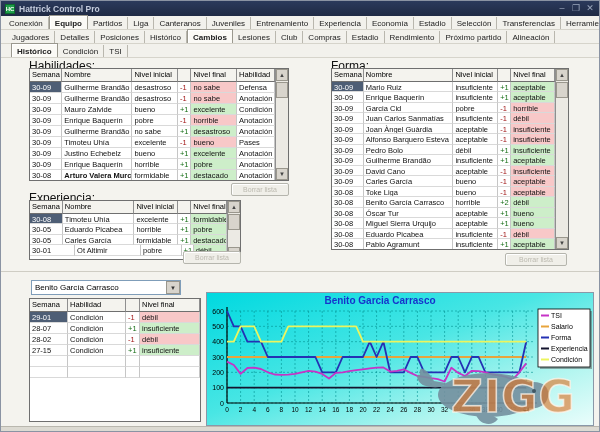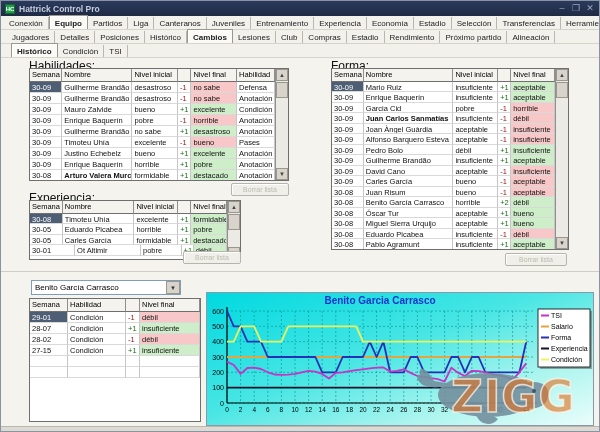--- a/index.html
+++ b/index.html
@@ -277,21 +277,21 @@
       </div>
       <div class="grow">
         <div class="gcell" style="width: 32px; height: 10.5px;">30-09</div>
         <div class="gcell" style="width: 90px; height: 10.5px;">Garcia Cid</div>
         <div class="gcell" style="width: 45px; height: 10.5px;">pobre</div>
         <div class="gcell d-neg" style="width: 13px; height: 10.5px;">-1</div>
         <div class="gcell tone-down" style="width: 44px; height: 10.5px;">horrible</div>
       </div>
       <div class="grow">
         <div class="gcell" style="width: 32px; height: 10.5px;">30-09</div>
-        <div class="gcell" style="width: 90px; height: 10.5px; font-weight: bold;">Juan Carlos Sanmatías</div>
+        <div class="gcell" style="width: 90px; height: 10.5px;">Juan Carlos Sanmatías</div>
         <div class="gcell" style="width: 45px; height: 10.5px;">insuficiente</div>
         <div class="gcell d-neg" style="width: 13px; height: 10.5px;">-1</div>
         <div class="gcell tone-down" style="width: 44px; height: 10.5px;">débil</div>
       </div>
       <div class="grow">
         <div class="gcell" style="width: 32px; height: 10.5px;">30-09</div>
         <div class="gcell" style="width: 90px; height: 10.5px;">Joan Àngel Guàrdia</div>
         <div class="gcell" style="width: 45px; height: 10.5px;">aceptable</div>
         <div class="gcell d-neg" style="width: 13px; height: 10.5px;">-1</div>
         <div class="gcell tone-down" style="width: 44px; height: 10.5px;">insuficiente</div>
@@ -326,21 +326,21 @@
       </div>
       <div class="grow">
         <div class="gcell" style="width: 32px; height: 10.5px;">30-09</div>
         <div class="gcell" style="width: 90px; height: 10.5px;">Carles García</div>
         <div class="gcell" style="width: 45px; height: 10.5px;">bueno</div>
         <div class="gcell d-neg" style="width: 13px; height: 10.5px;">-1</div>
         <div class="gcell tone-down" style="width: 44px; height: 10.5px;">aceptable</div>
       </div>
       <div class="grow">
         <div class="gcell" style="width: 32px; height: 10.5px;">30-08</div>
-        <div class="gcell" style="width: 90px; height: 10.5px;">Juan Risum</div>
+        <div class="gcell" style="width: 90px; height: 10.5px;">Toke Liga</div>
         <div class="gcell" style="width: 45px; height: 10.5px;">bueno</div>
         <div class="gcell d-neg" style="width: 13px; height: 10.5px;">-1</div>
         <div class="gcell tone-down" style="width: 44px; height: 10.5px;">aceptable</div>
       </div>
       <div class="grow">
         <div class="gcell" style="width: 32px; height: 10.5px;">30-08</div>
         <div class="gcell" style="width: 90px; height: 10.5px;">Benito García Carrasco</div>
         <div class="gcell" style="width: 45px; height: 10.5px;">horrible</div>
         <div class="gcell d-pos" style="width: 13px; height: 10.5px;">+2</div>
         <div class="gcell tone-up" style="width: 44px; height: 10.5px;">débil</div>

